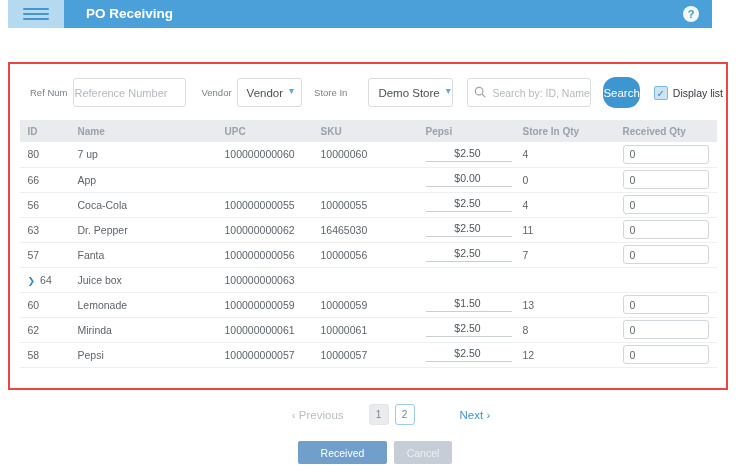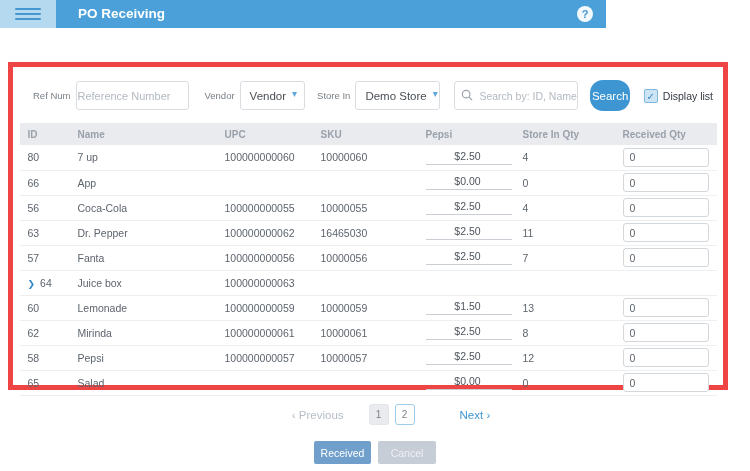--- a/index.html
+++ b/index.html
@@ -1,46 +1,46 @@
 <!DOCTYPE html>
 <html><head>
 <meta charset="utf-8">
 <style>
   * { margin:0; padding:0; box-sizing:border-box; }
   html,body { width:750px; height:471px; background:#ffffff; overflow:hidden;
     font-family:"Liberation Sans","DejaVu Sans",sans-serif; }
 
   
-  .topbar { position:absolute; left:0; top:0; width:606px; height:28px; background:#4BA0D9; }
+  .topbar { position:absolute; left:8px; top:0; width:704px; height:28px; background:#4BA0D9; }
   .hamburger { position:absolute; left:0; top:0; width:56px; height:28px; background:#B5DAF0;
     display:flex; flex-direction:column; justify-content:center; align-items:center; gap:3px; cursor:pointer; }
   .hamburger span { display:block; width:26px; height:2px; background:#4596CF; border-radius:1px; }
   .topbar-title { position:absolute; left:78px; top:0; height:28px; line-height:28px;
     color:#ffffff; font-size:13.5px; font-weight:bold; }
   .help-btn { position:absolute; right:13px; top:6px; width:16px; height:16px; border-radius:50%;
     background:#F2F8FC; color:#4596CF; font-size:11px; font-weight:bold; text-align:center;
     line-height:16px; cursor:pointer; }
 
   
   .panel { position:absolute; left:8px; top:62px; width:720px; height:328px;
-    background:#ffffff; border:5px solid #ef4444; }
+    background:#ffffff; border:2px solid #ef4444; }
 
   
   .filters { display:flex; align-items:center; padding:13px 10px 12px 20px; white-space:nowrap; }
   .flabel { font-size:9.5px; color:#7A8086; }
   .txt-input { height:29px; border:1px solid #D9DDE2; border-radius:3px; padding:0 0;
     font-size:11px; color:#4A5056; outline:none; font-family:inherit; }
   .txt-input::placeholder { color:#B3B9C0; }
   #ref-input { width:113px; margin-left:6px; }
   .sel { height:29px; border:1px solid #D9DDE2; border-radius:3px; background:#fff;
     display:flex; align-items:center; justify-content:space-between; padding:0 7px 0 9px;
     font-size:11.5px; color:#4A5056; cursor:pointer; }
   .sel .chev { color:#5FA8DC; font-size:10px; line-height:1; margin-left:6px; transform:translateY(-2px); }
   #vendor-select { width:72px; margin-left:5px; }
-  #store-select  { width:85px; margin-left:5px; }
+  #store-select  { width:85px; margin-left:21px; }
   .ml15 { margin-left:15px; } .ml12 { margin-left:12px; }
   .search-wrap { position:relative; margin-left:14px; }
   #search-input { width:124px; padding-left:24px; font-size:10.5px; }
   .search-icon { position:absolute; left:7px; top:8px; width:12px; height:12px; }
   .search-btn { margin-left:12px; width:80px; height:31px; background:#3D96D2; color:#fff;
     border:none; border-radius:13px; font-size:11.5px; cursor:pointer; font-family:inherit; }
   .chk-group { display:flex; align-items:center; margin-left:14px; cursor:pointer; }
   .chk { width:14px; height:14px; border:1px solid #7DB8E0; border-radius:2px; background:#CDE4F5;
     color:#2F86C8; font-size:10px; line-height:13px; text-align:center; }
   .chk-label { font-size:10.5px; color:#343A41; margin-left:5px; }
@@ -66,21 +66,21 @@
   .pages { display:flex; gap:6px; margin:0 45px 0 25px; }
   .page-box { min-width:20px; height:21px; line-height:19px; text-align:center; font-size:10px;
     color:#7B818B; border-radius:3px; cursor:pointer; padding:0 4px; }
   .page-box.current { background:#E9EBEE; border:1px solid #E2E5E9; }
   .page-box.outlined { background:#fff; border:1px solid #9ECBEA; }
   .page-next { color:#3D96D2; font-size:11.5px; cursor:pointer; }
 
   
   .actions { position:absolute; left:0; top:441px; width:750px; display:flex;
     justify-content:center; gap:7px; }
-  .btn-received { width:57px; height:23px; background:#6F9FCA; color:#fff; border:none;
+  .btn-received { width:89px; height:23px; background:#6F9FCA; color:#fff; border:none;
     border-radius:2px; font-size:10.5px; cursor:pointer; font-family:inherit; }
   .btn-cancel { width:58px; height:23px; background:#C7CDD7; color:#EDEFF3; border:none;
     border-radius:2px; font-size:10.5px; cursor:pointer; font-family:inherit; }
 </style>
 </head>
 <body>
 
 <div class="topbar">
   <div class="hamburger">
     <span></span>
@@ -246,31 +246,20 @@
     <td>Pepsi</td>
     <td>100000000057</td>
     <td>10000057</td>
     <td>
             <span class="cost-input">$2.50</span>
           </td>
     <td>12</td>
     <td><input class="recv-input" type="text" value="0" style=""></td>
   </tr>
 
-  <tr>
-    <td><span class="id-val">65</span></td>
-    <td>Salad</td>
-    <td></td>
-    <td></td>
-    <td>
-            <span class="cost-input">$0.00</span>
-          </td>
-    <td>0</td>
-    <td><input class="recv-input" type="text" value="0" style=""></td>
-  </tr>
 </tbody>
   </table>
 </div>
 
 <div class="pagination">
   <span class="page-prev">‹ Previous</span>
   <span class="pages" id="pages">
       <span class="page-box current">1</span>
       <span class="page-box outlined">2</span>
     </span>

